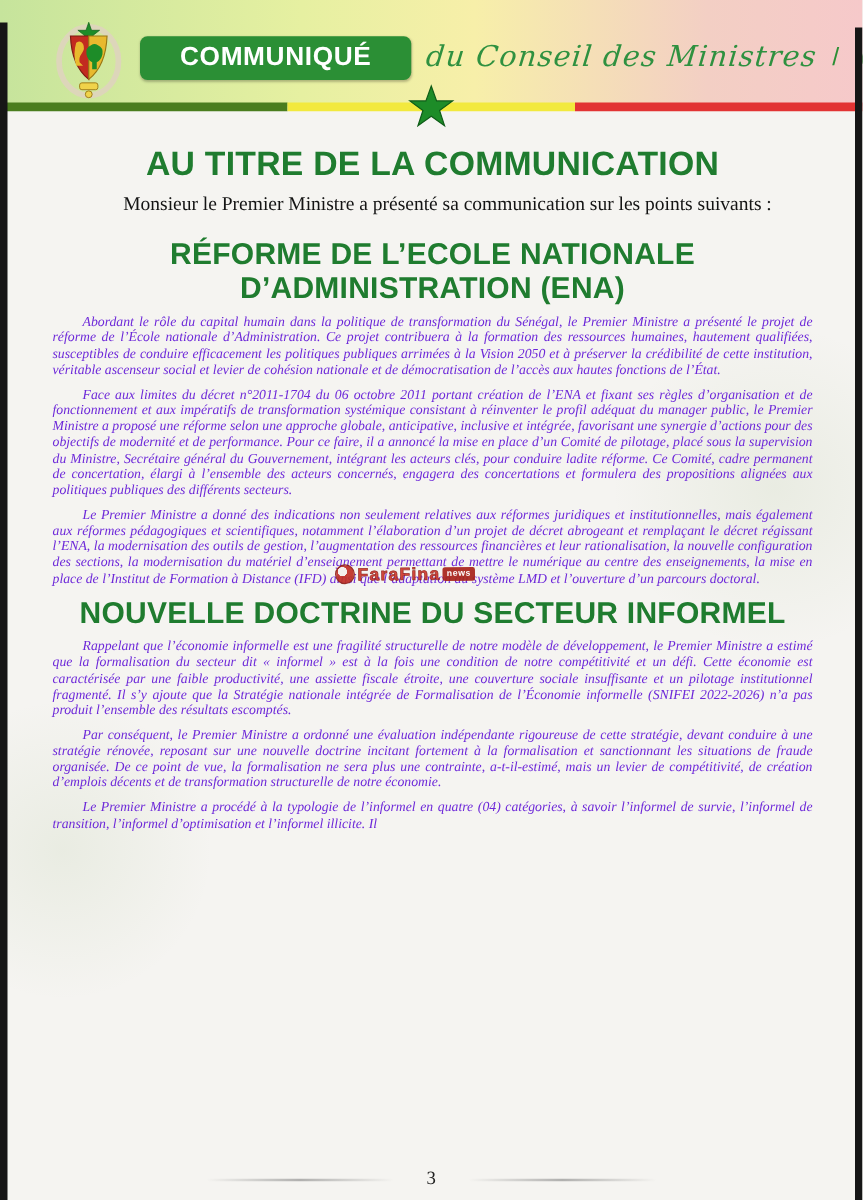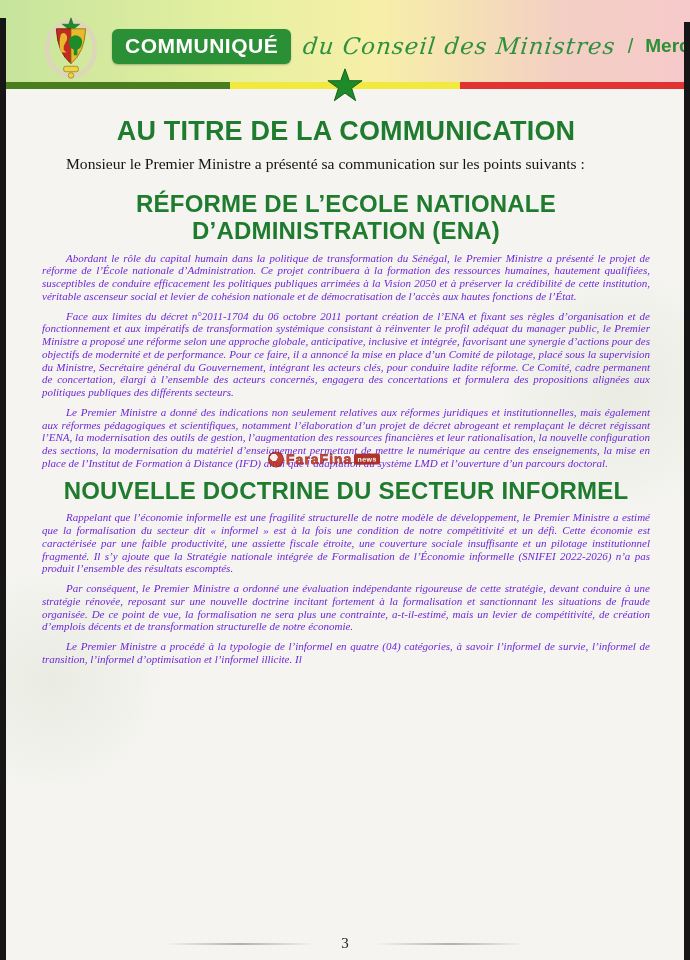--- a/index.html
+++ b/index.html
@@ -17,21 +17,21 @@
   }
   .header-row{
     position:absolute;left:42px;right:30px;top:18px;height:56px;
     display:flex;align-items:center;gap:12px;
   }
   .coat{width:58px;height:64px;flex:0 0 auto;margin-top:4px;}
   .badge{
     background:#2b8f35;color:#fff;
     font-family:"Liberation Sans","DejaVu Sans",sans-serif;
     font-weight:bold;font-size:21px;letter-spacing:.5px;
-    padding:5px 13px 6px;border-radius:6px;
+    padding:5px 32px 6px;border-radius:6px;
     box-shadow:0 1px 2px rgba(0,0,0,.25);
     white-space:nowrap;
   }
   .script-text{
     font-family:"DejaVu Serif","Liberation Serif",serif;
     font-style:italic;color:#2f9140;font-size:23px;
     letter-spacing:1px;white-space:nowrap;transform:skewX(-6deg);
   }
   .hdr-slash{color:#2b8f35;font-size:20px;font-family:"Liberation Sans",sans-serif;}
   .hdr-date{
@@ -53,21 +53,21 @@
   
   .content{position:relative;padding:12px 40px 0 42px;}
   .doc-title{
     text-align:center;color:#1f7c2f;
     font-family:"Liberation Sans","DejaVu Sans",sans-serif;
     font-weight:bold;font-size:27px;line-height:1.12;letter-spacing:.2px;
     margin-top:19px;
   }
   .intro{
     font-size:15.6px;color:#141414;text-indent:24px;
-    margin-top:9px;line-height:1.2;
+    margin-top:9px;line-height:1.2;text-align:center;
   }
   .section-heading{
     text-align:center;color:#1f7c2f;
     font-family:"Liberation Sans","DejaVu Sans",sans-serif;
     font-weight:bold;font-size:24px;letter-spacing:.2px;
     margin-top:7px;margin-bottom:3px;line-height:1.15;
   }
   .para{
     font-size:11px;color:#6d28d9;line-height:1.16;
     text-align:justify;text-indent:24px;margin:7px 0 0;font-style:italic;

